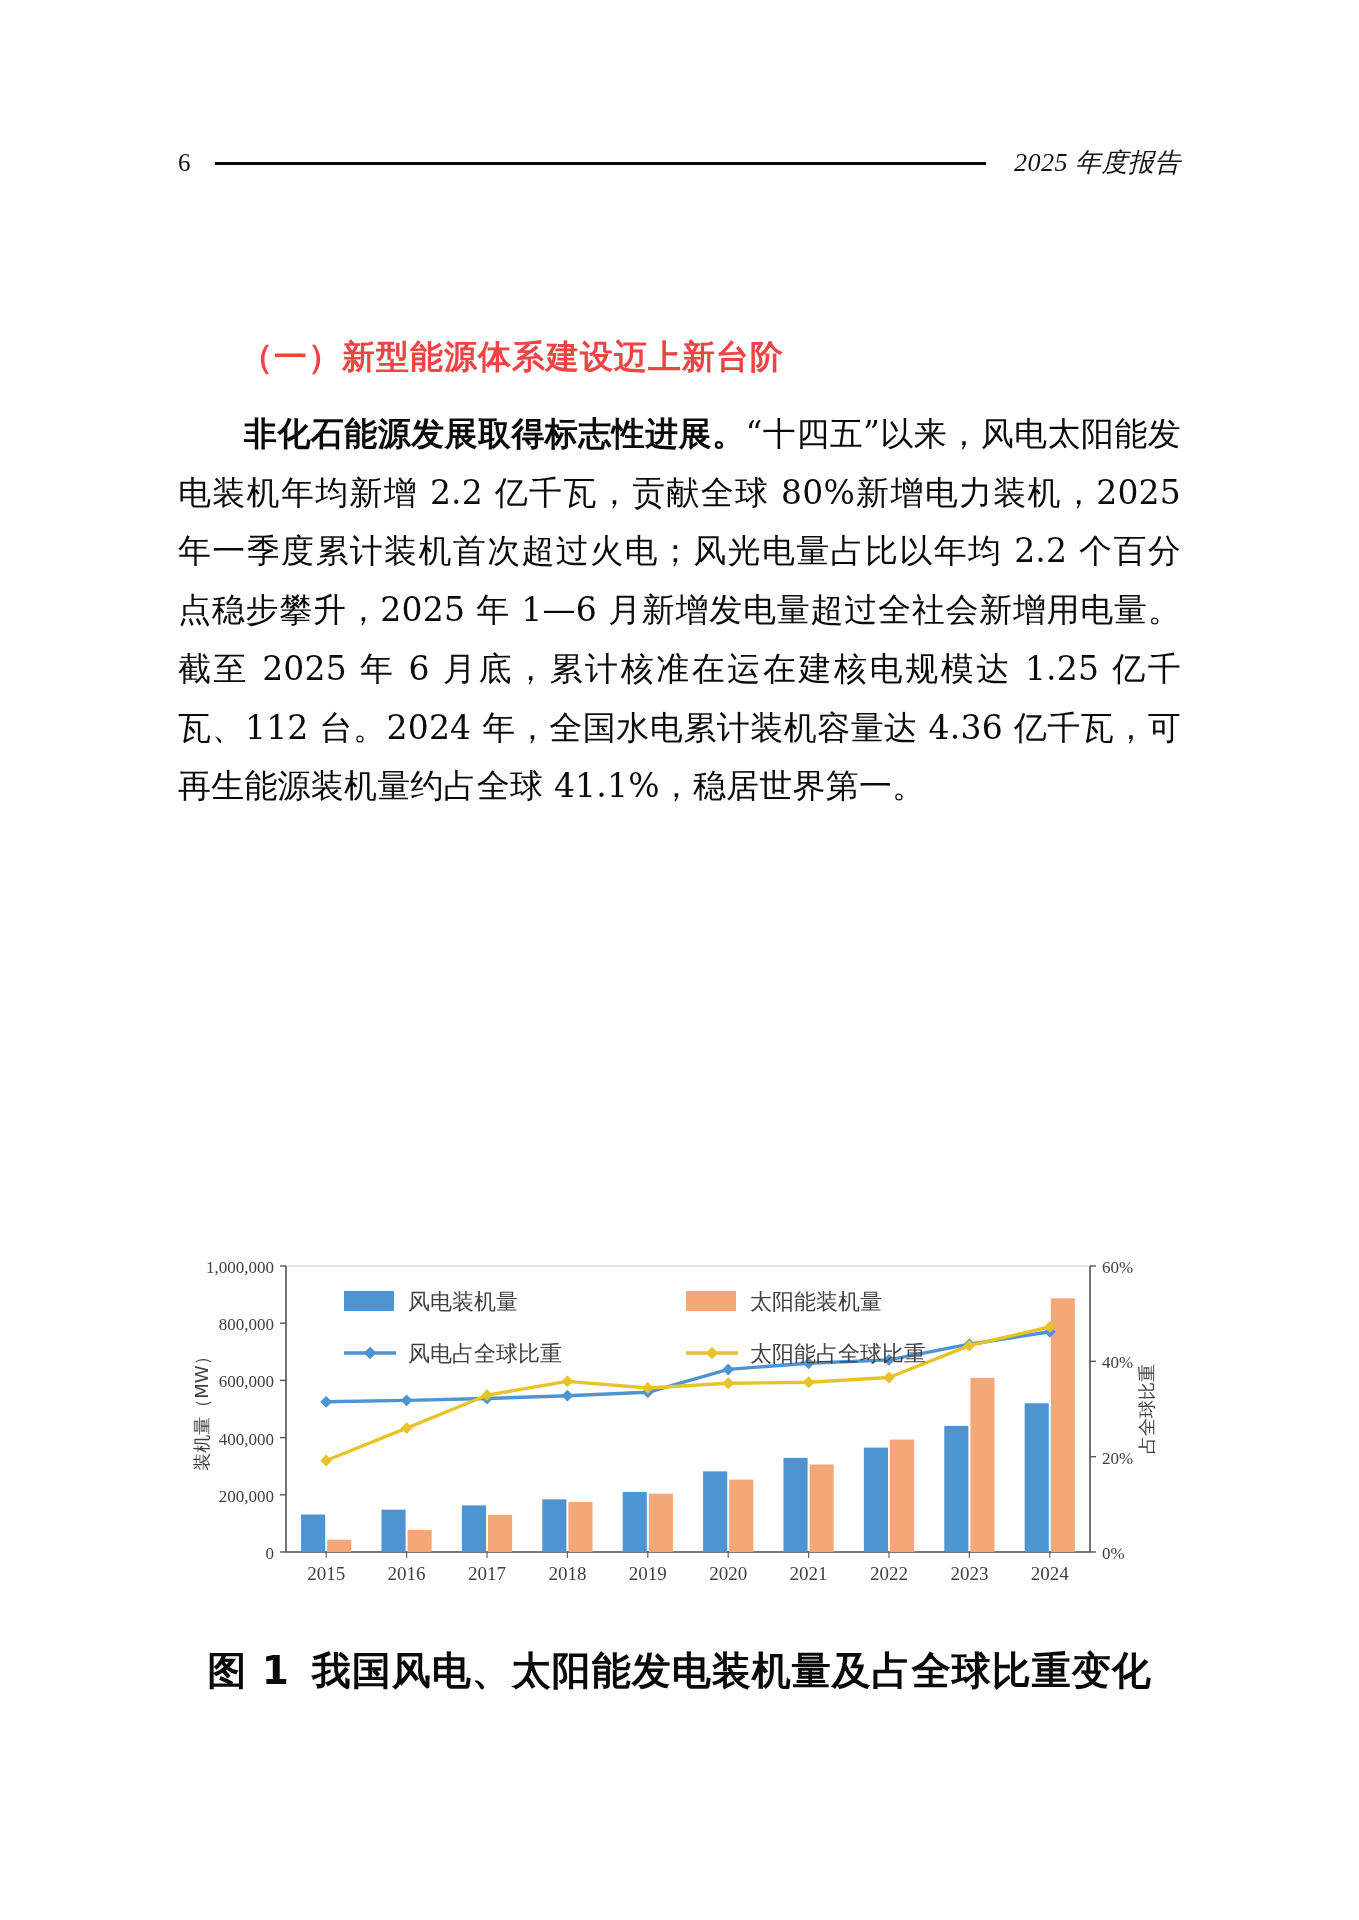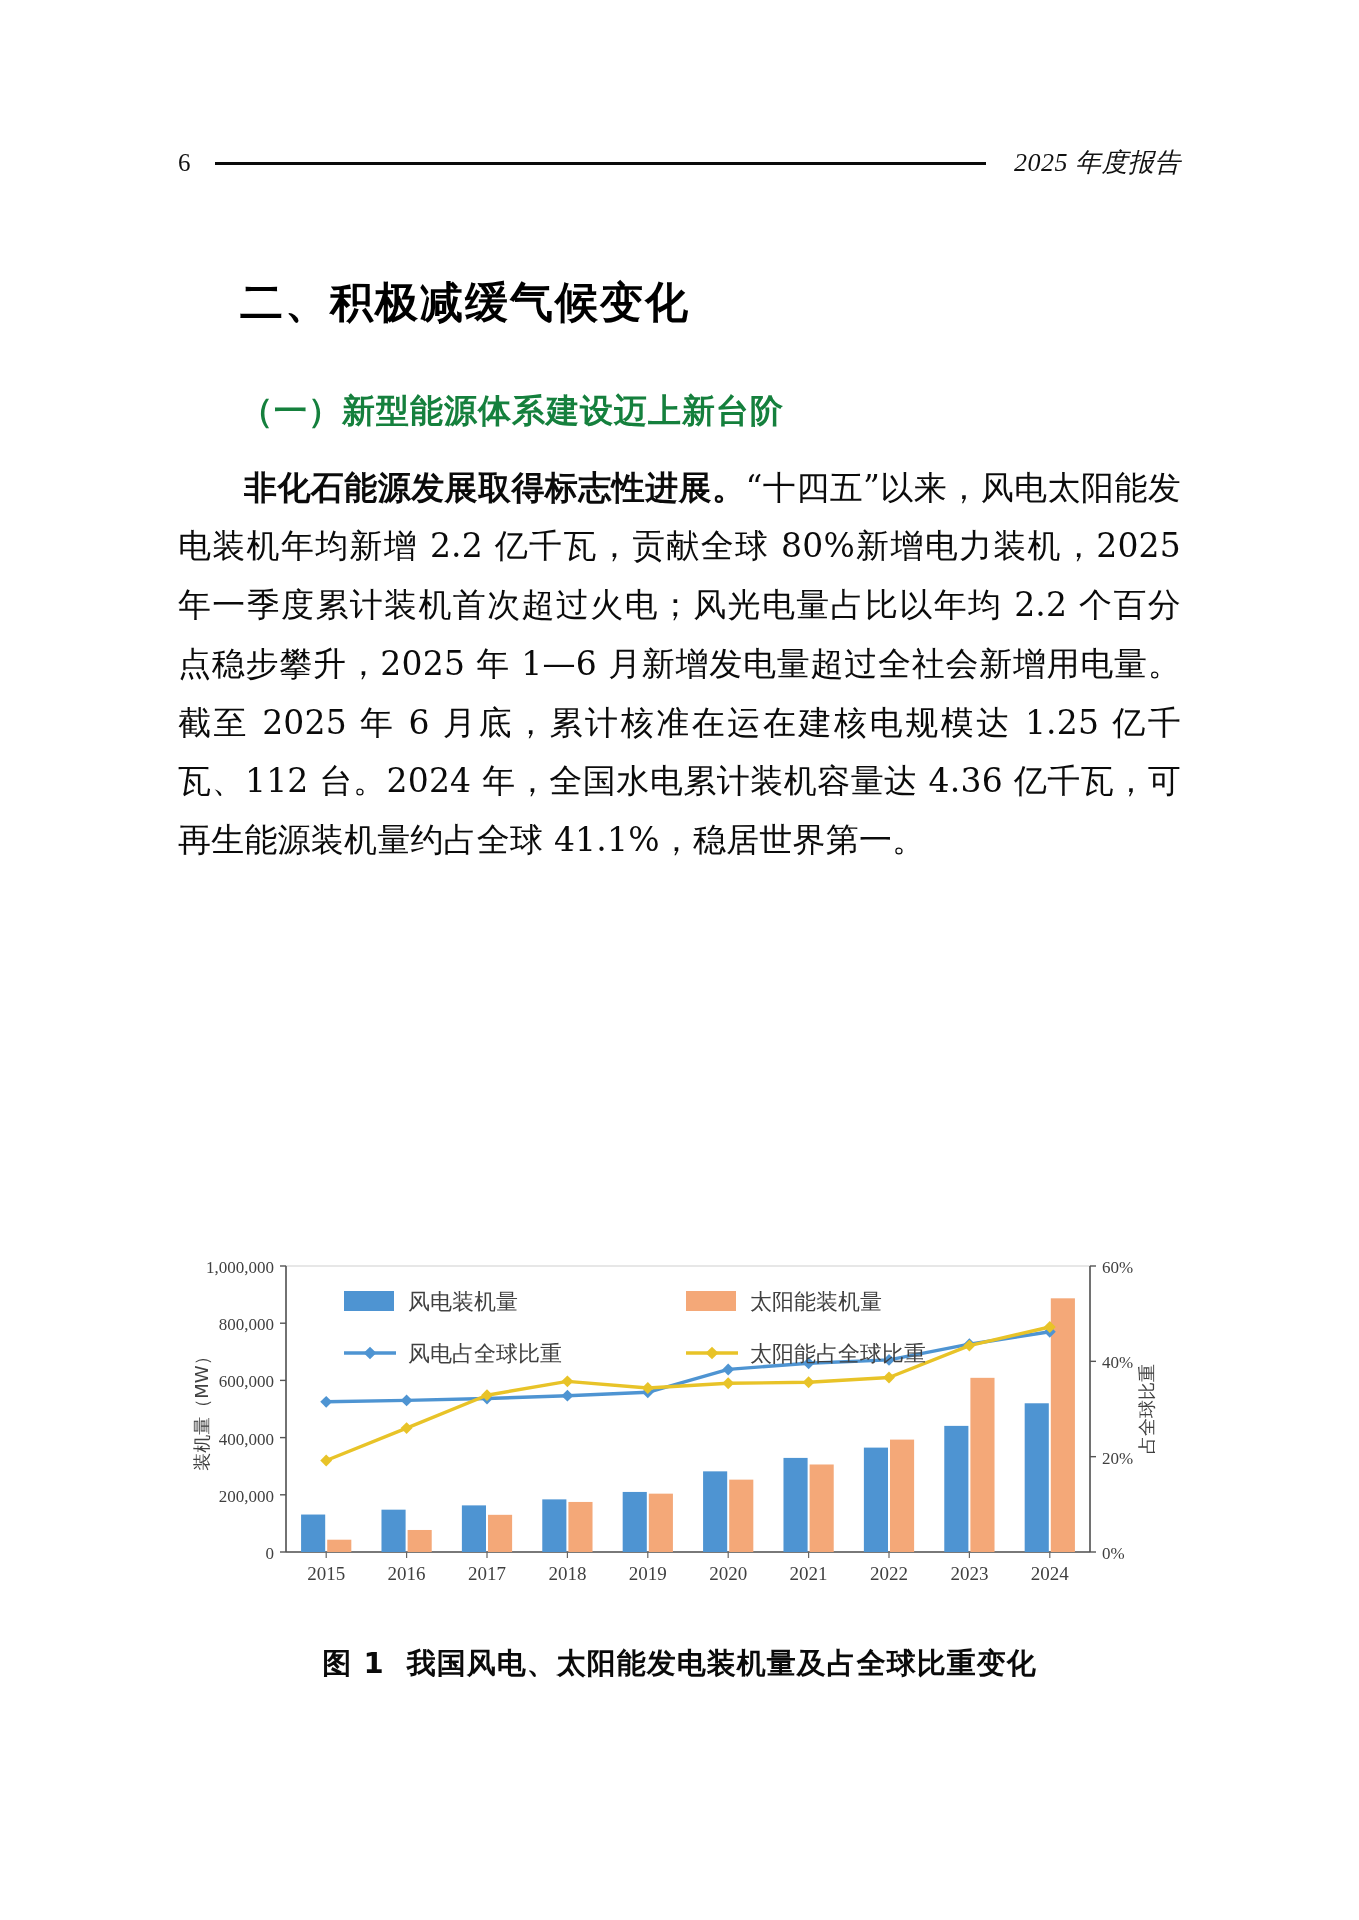--- a/index.html
+++ b/index.html
@@ -69,21 +69,21 @@
   }
   h2.sub-title{
     margin:60px 0 0 0;
     padding:0;
     font-family:"DejaVu Serif","Liberation Serif",serif;
     font-weight:700;
     font-size:33px;
     letter-spacing:1px;
     line-height:1.3;
     text-indent:62px;
-    color:#15803d;
+    color:#ef4444;
   }
   p.para{
     margin:26px 0 0 0;
     font-size:33px;
     line-height:1.78;
     text-align:justify;
     text-indent:66px;
     letter-spacing:.2px;
     color:#0b0b0b;
     font-family:"DejaVu Serif","Liberation Serif",serif;
@@ -101,21 +101,21 @@
     position:relative;
     width:1003px;
     height:352px;
   }
   .chart-svg{display:block;width:1003px;height:352px;}
   .fig-caption{
     margin-top:40px;
     text-align:center;
     font-family:"DejaVu Sans","Liberation Sans",sans-serif;
     font-weight:700;
-    font-size:29px;
+    font-size:39px;
     letter-spacing:1px;
     color:#0a0a0a;
   }
   .fig-caption .num{margin-right:22px;}
 
   
   text{font-family:"Liberation Serif","DejaVu Serif",serif;fill:#3f3f3f;}
   text.cjk{font-family:"DejaVu Sans","Liberation Sans",sans-serif;fill:#404040;}
 </style>
 </head>
@@ -123,21 +123,20 @@
 
 <div class="page">
 
   <div class="header">
     <span class="folio">6</span>
     <span class="rule"></span>
     <span class="hdr-title">2025 年度报告</span>
   </div>
 
   <div class="content">
-    <h1 class="sec-title">二、积极减缓气候变化</h1>
     <h2 class="sub-title">（一）新型能源体系建设迈上新台阶</h2>
 
 
     <p class="para"><span class="lead">非化石能源发展取得标志性进展。</span><span>“十四五”以来，风电太阳能发电装机年均新增 2.2 亿千瓦，贡献全球 80%新增电力装机，2025 年一季度累计装机首次超过火电；风光电量占比以年均 2.2 个百分点稳步攀升，2025 年 1—6 月新增发电量超过全社会新增用电量。截至 2025 年 6 月底，累计核准在运在建核电规模达 1.25 亿千瓦、112 台。2024 年，全国水电累计装机容量达 4.36 亿千瓦，可再生能源装机量约占全球 41.1%，稳居世界第一。</span></p>
   </div>
 
   <figure class="figure" style="margin:0;">
     <div class="chart-wrap">
       <svg class="chart-svg" viewBox="0 0 1003 352">
         <g id="chart-root">

